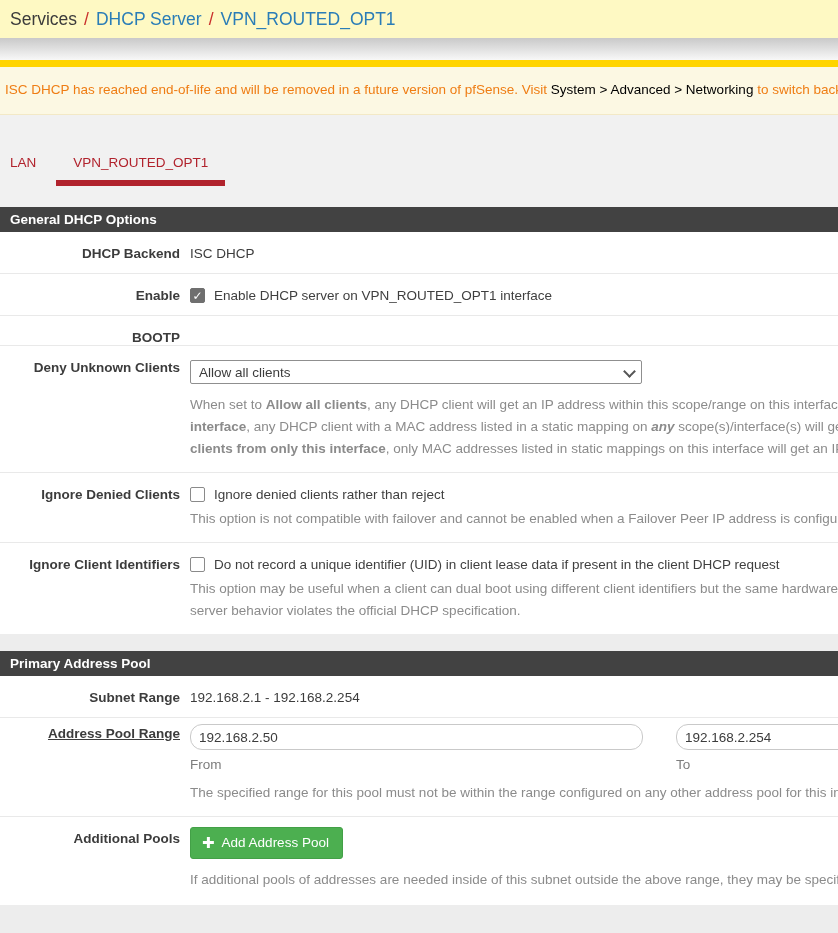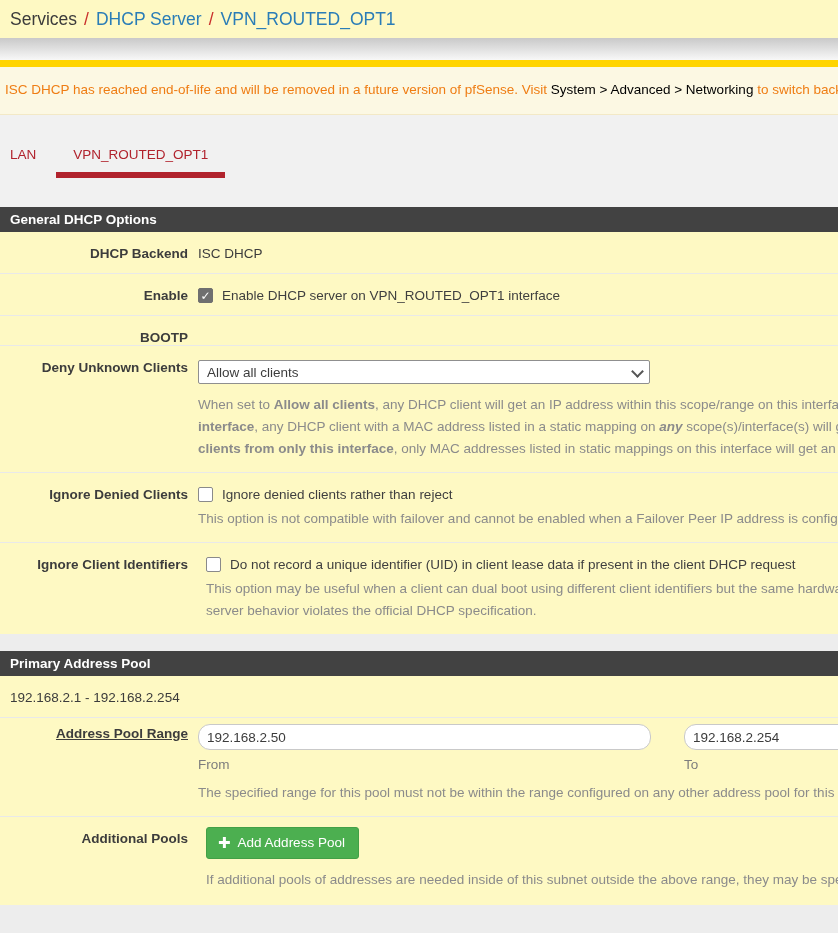--- a/index.html
+++ b/index.html
@@ -13,34 +13,34 @@
   .crumb { font-size:17.5px; color:#3b3b3b; }
   .crumb a { color:#2a7db7; text-decoration:none; cursor:pointer; }
   .crumb .sep { color:#c9302c; margin:0 7px; }
   .topshadow { height:22px; background:linear-gradient(#c9c9c9,#f8f8f8); }
   
   .alert { background:#fcf8e3; border-top:7px solid #ffd400; border-bottom:1px solid #f3e9c6;
            height:55px; padding:15px 0 0 5px; white-space:nowrap; overflow:hidden; }
   .alert, .alert span { color:#ef7d14; }
   .alert a { color:#000000; text-decoration:none; cursor:pointer; }
   
-  .tabzone { background:#f1f1f1; height:92px; padding-top:26px; }
+  .tabzone { background:#f1f1f1; height:92px; padding-top:34px; }
   .tabs { display:flex; list-style:none; }
   .tab { color:#b1232d; font-size:13.5px; padding:6px 17px 10px 17px; cursor:pointer; }
   .tab:first-child { padding-left:10px; padding-right:20px; }
   .tab.active { border-bottom:6px solid #b1232d; }
   
-  .panel { background:#fef9c3; }
+  .panel { background:#ffffff; }
   .panel-head { background:#424242; color:#ffffff; font-weight:bold; font-size:13.5px;
                 padding:5px 0 5px 10px; height:25px; }
   .gap { height:17px; background:#ededed; }
   .row { display:flex; border-bottom:1px solid #e9e9e9; }
-  .row:last-child { border-bottom:none;gap:8px; }
+  .row:last-child { border-bottom:none; }
   .lbl { width:180px; min-width:180px; text-align:right; font-weight:bold; color:#3c3c3c;
-         padding-top:14px; white-space:nowrap;margin-left:8px; }
+         padding-top:14px; white-space:nowrap; }
   .val { flex:1; margin-left:10px; padding-top:14px; padding-bottom:12px; white-space:nowrap; overflow:visible; }
   .desc { color:#8b8b8b; line-height:22px; white-space:nowrap; }
   .desc b { color:#8b8b8b; }
   .chkline { display:flex; align-items:center; color:#3f3f3f; }
   .cbox { width:15px; height:15px; border:1px solid #8a8a8a; border-radius:2px; background:#fff;
           display:inline-flex; align-items:center; justify-content:center; margin-right:9px; cursor:pointer; flex:none; }
   .cbox.checked { background:#6f6f6f; border-color:#6f6f6f; color:#fff; font-size:12px; font-weight:bold; }
   
   .selwrap { position:relative; width:452px; height:24px; }
   .selwrap select { width:100%; height:100%; appearance:none; -webkit-appearance:none;
@@ -151,20 +151,21 @@
   </div>
 </div>
 
 <div class="gap"></div>
 
 <div class="panel">
   <div class="panel-head">Primary Address Pool</div>
 
 
   <div class="row">
+    <div class="lbl">Subnet Range</div>
     <div class="val">192.168.2.1 - 192.168.2.254</div>
   </div>
 
   <div class="row">
     <div class="lbl" style="padding-top:8px;"><span class="u">Address Pool Range</span></div>
     <div class="val" style="padding-top:6px;">
       <div class="iptpair">
         <div>
           <input class="ipt" type="text" value="192.168.2.50" style="">
           <div class="caption">From</div>

